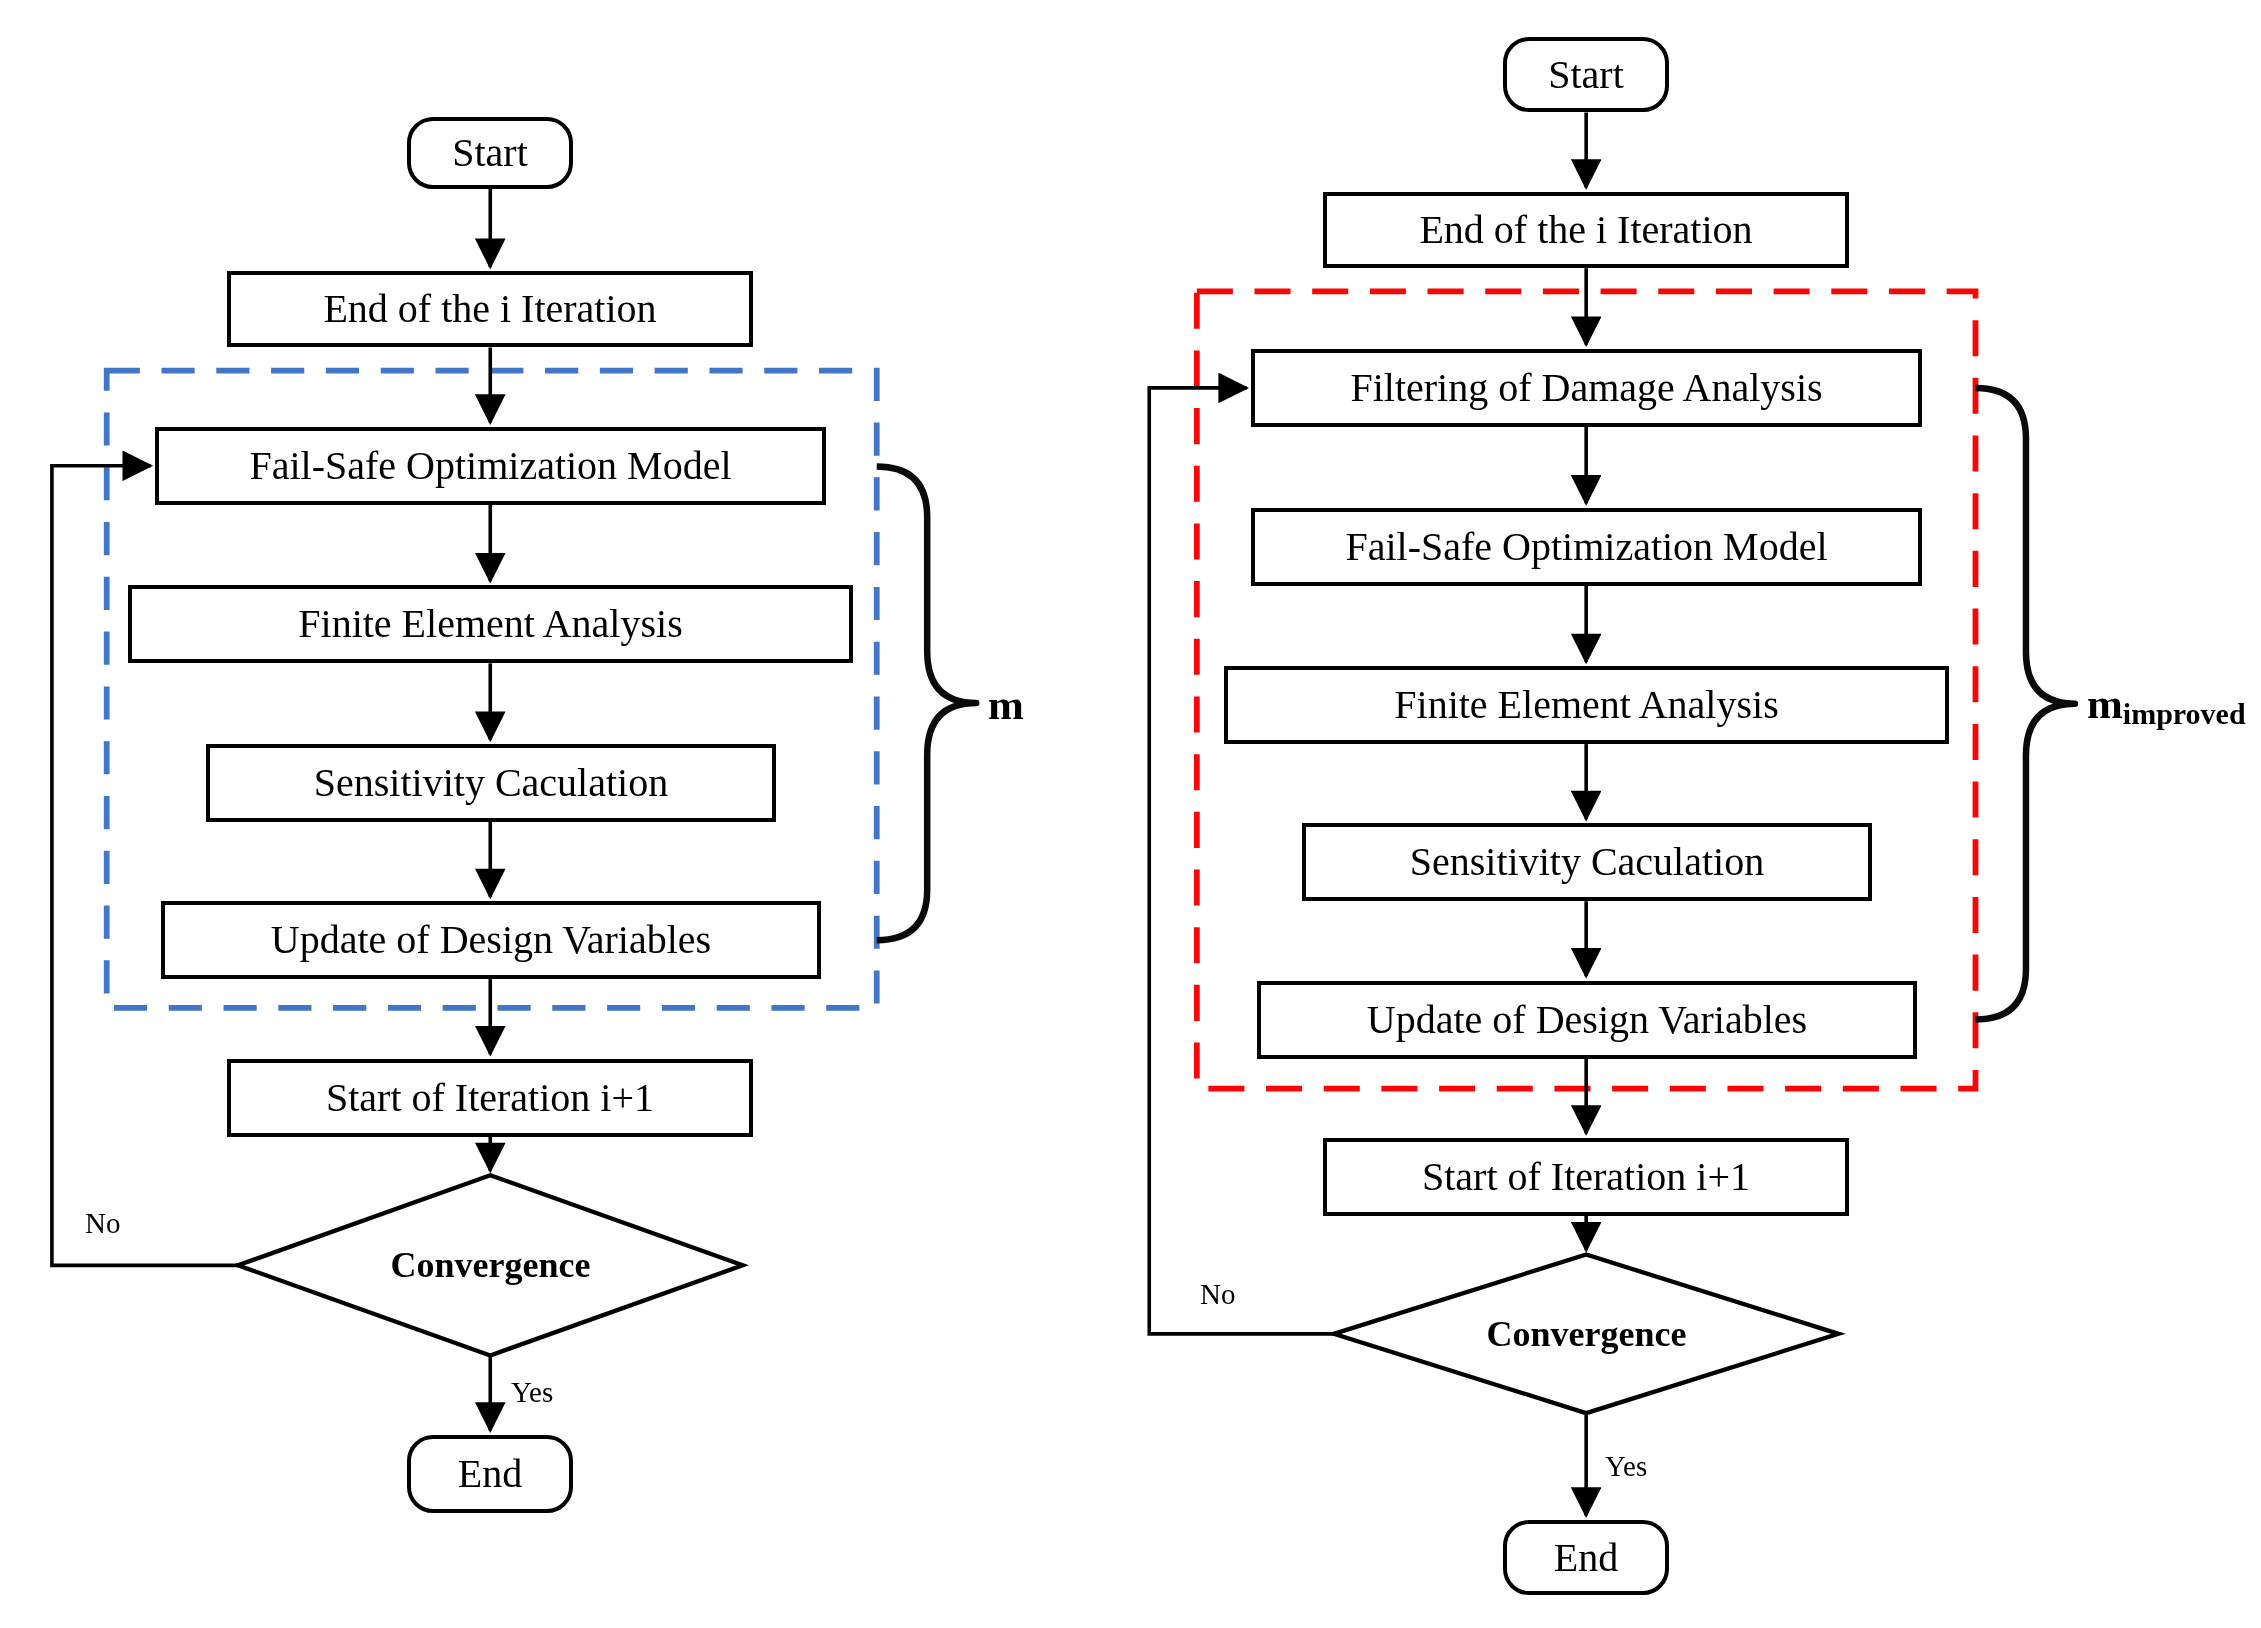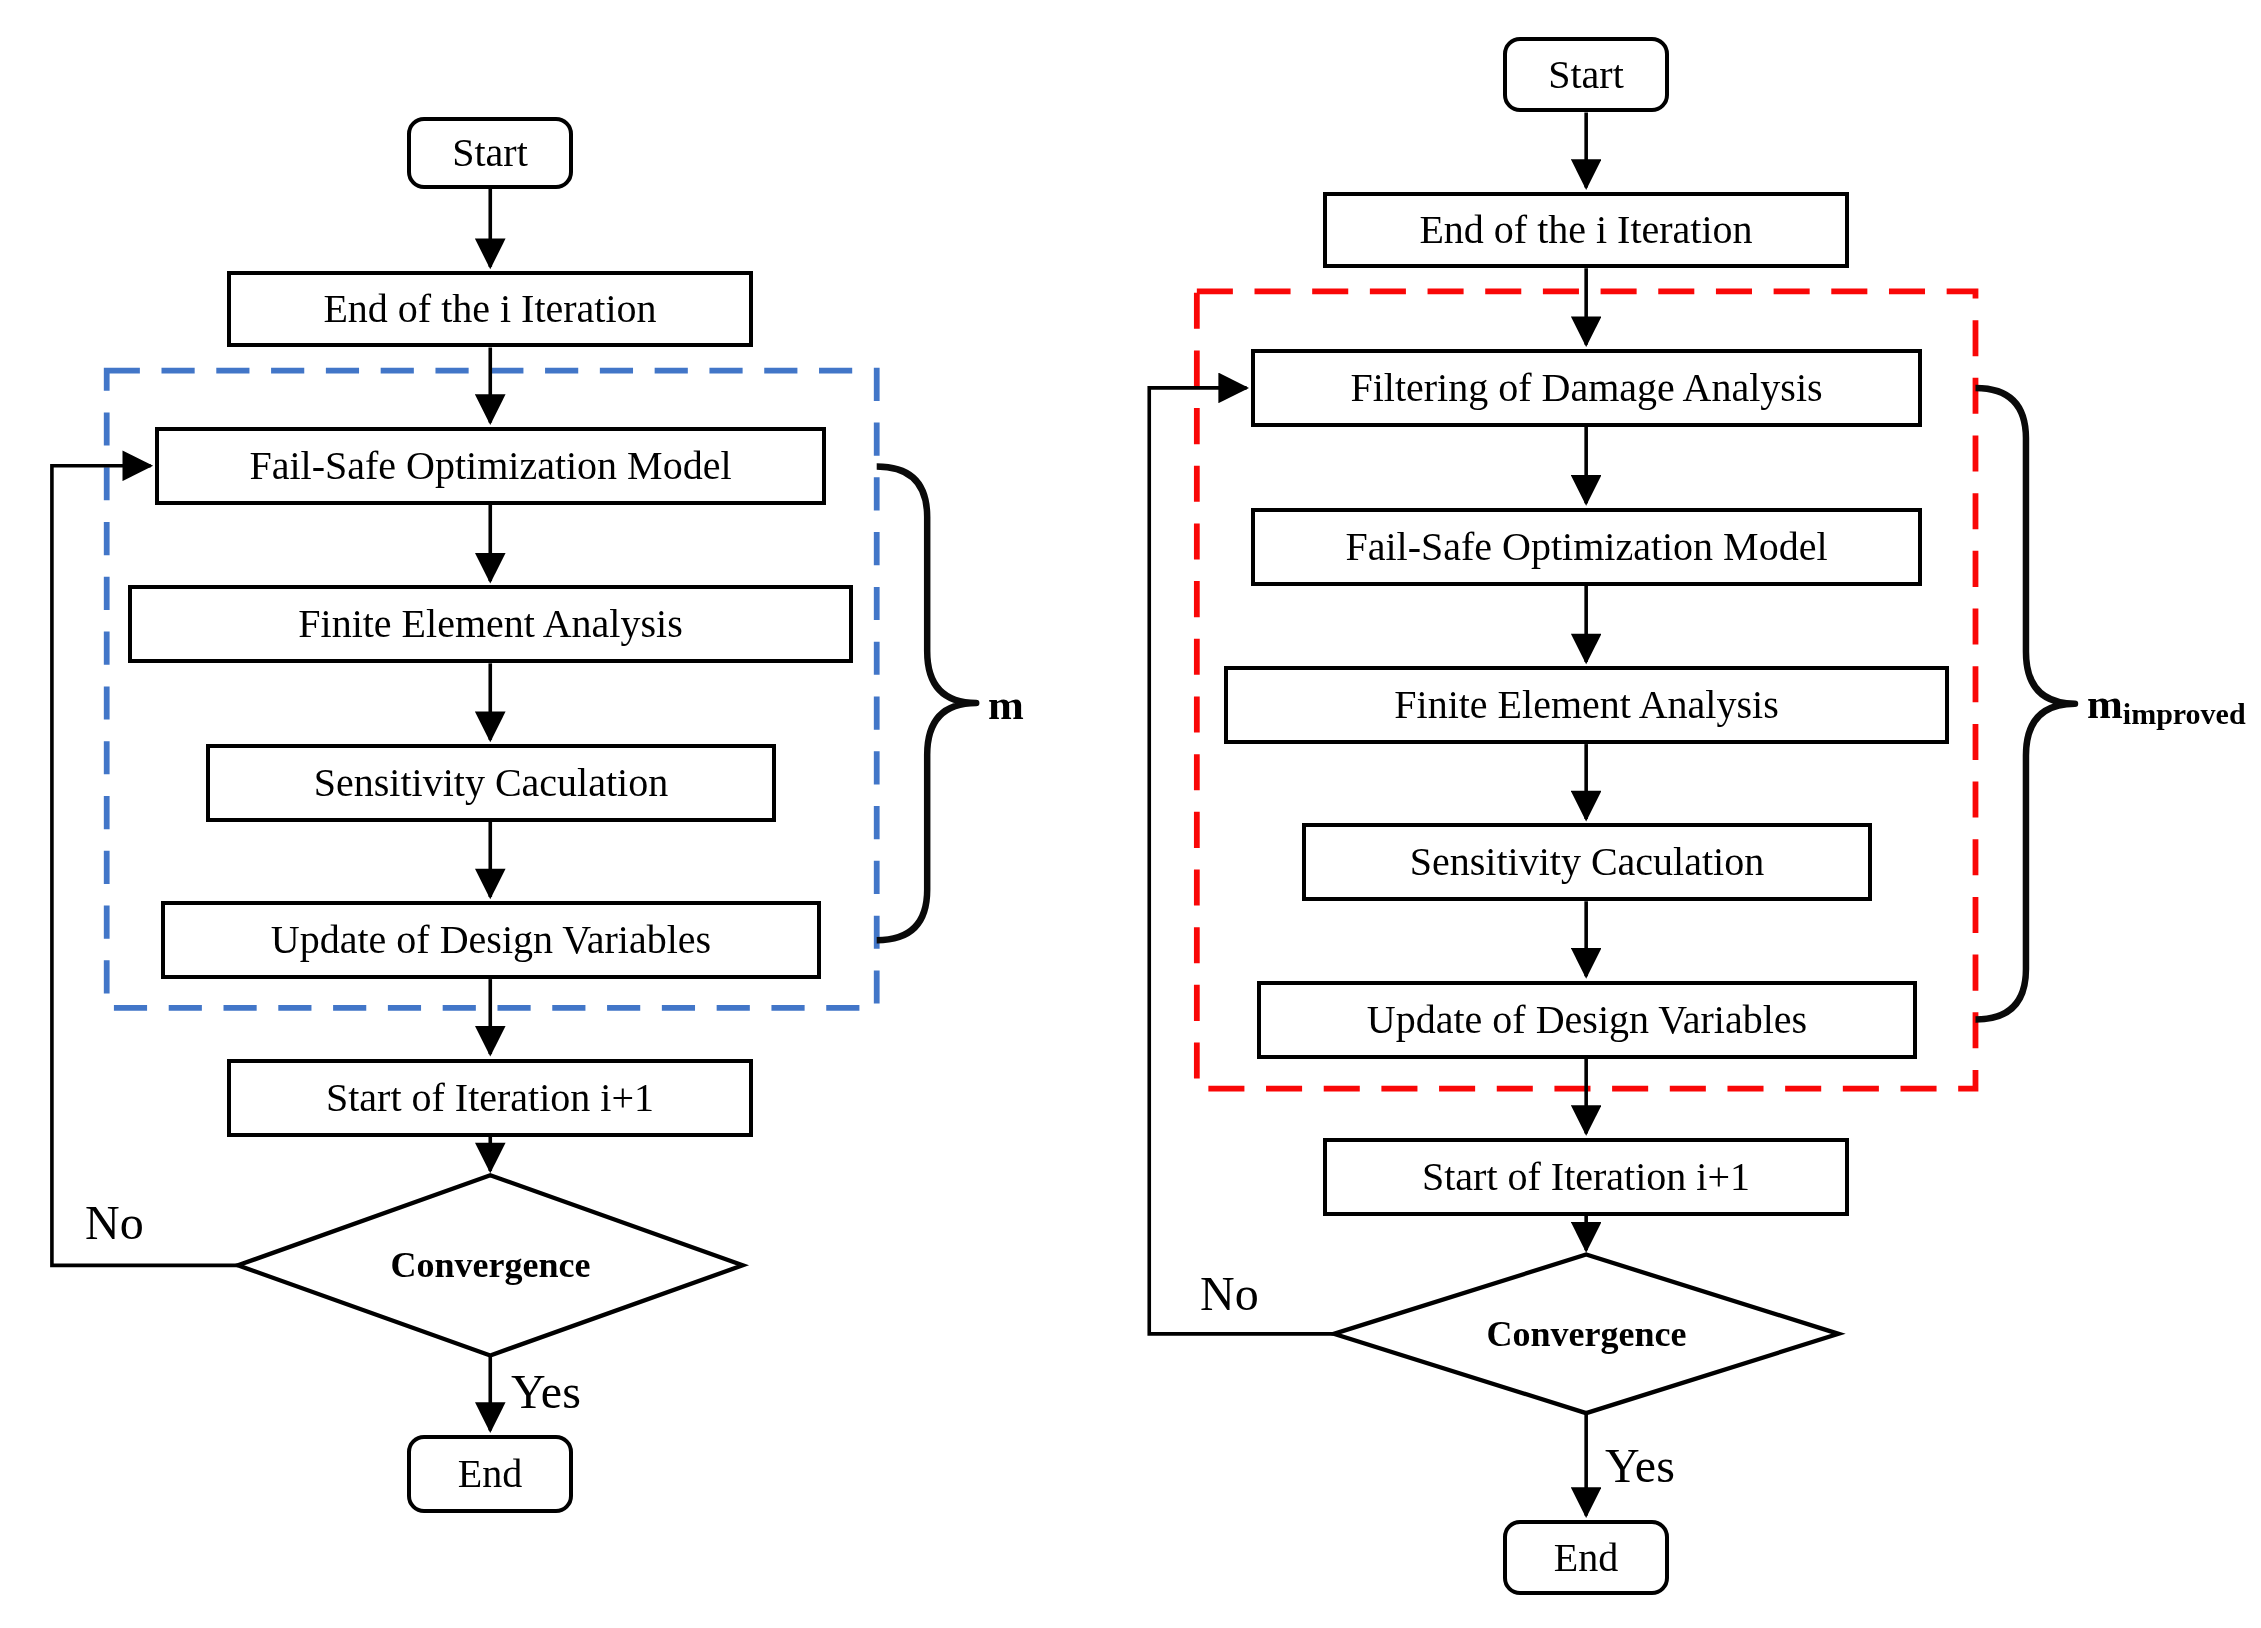--- a/index.html
+++ b/index.html
@@ -23,26 +23,26 @@
     border: 4.3px solid #000000;
     background: #ffffff;
     display: flex;
     align-items: center;
     justify-content: center;
     font-size: 40px;
     line-height: 1;
     white-space: nowrap;
     z-index: 2;
   }
-  .terminal { border-radius: 17px; }
+  .terminal { border-radius: 26px; }
   .floating {
     position: absolute;
     display: flex;
     align-items: center;
-    font-size: 48px;
+    font-size: 29px;
     line-height: 1;
     white-space: nowrap;
     z-index: 3;
   }
   .diamond-label {
     position: absolute;
     display: flex;
     align-items: center;
     justify-content: center;
     font-size: 36px;

